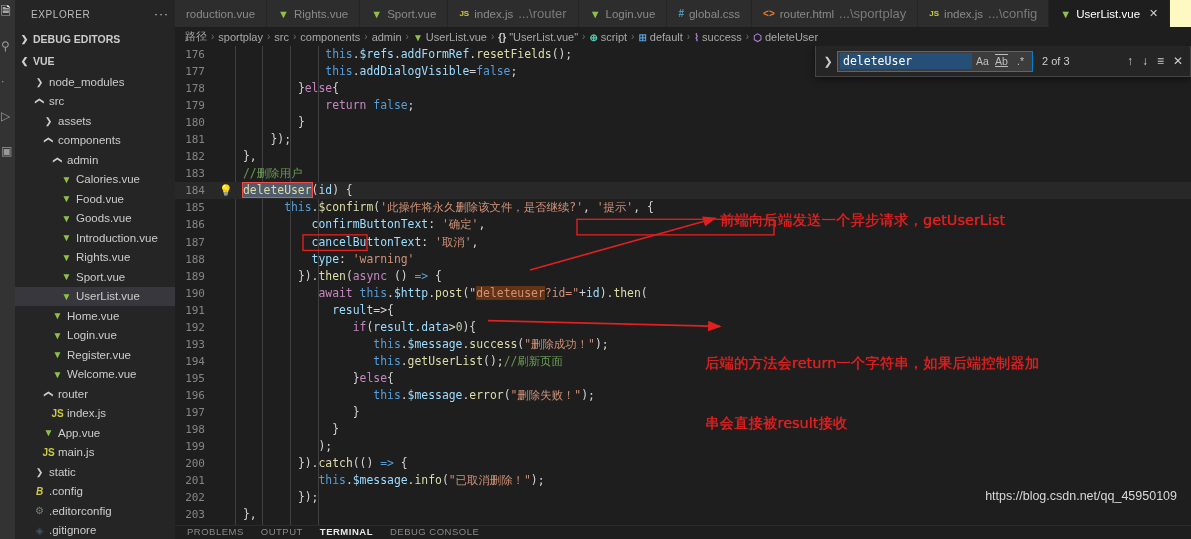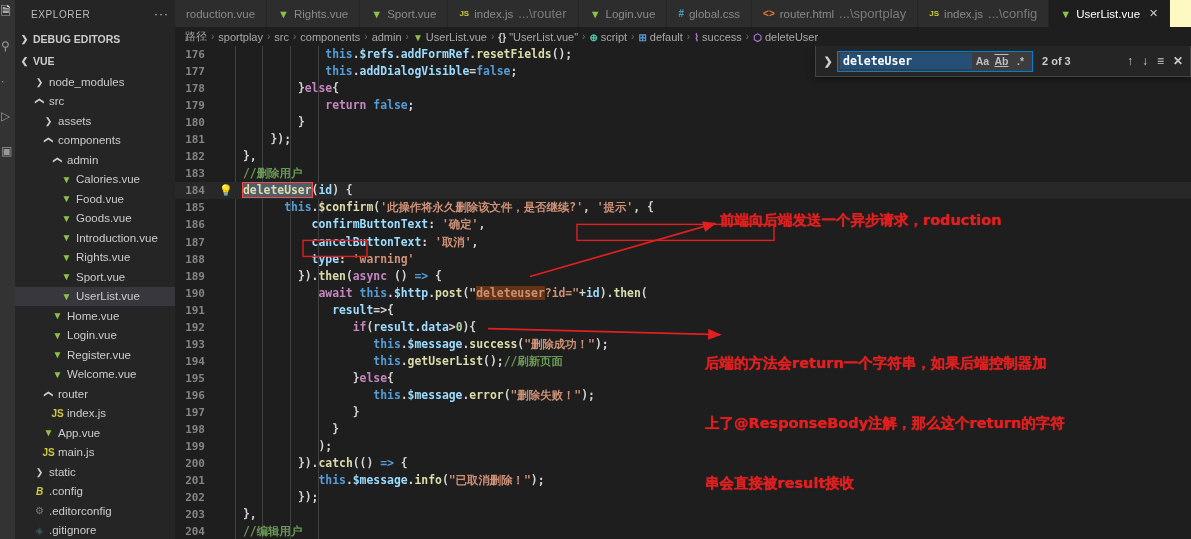--- a/index.html
+++ b/index.html
@@ -75,21 +75,21 @@
   .breadcrumb{
     height:19px; flex:0 0 19px; display:flex; align-items:center;
     font-size:11px; color:#a9a9a9; padding-left:10px; gap:4px;
     background:#1e1e1e; white-space:nowrap; overflow:hidden;
   }
   .bc-sep{ color:#6f6f6f; font-size:10px; }
   .bc-it{ display:flex; align-items:flex-end; gap:3px; }
   .bc-ico{ font-size:10px; font-weight:bold; }
 
   
-  .codewrap{ flex:1 1 auto; position:relative; overflow:hidden; background:#1e1e1e;font-weight:bold; }
+  .codewrap{ flex:1 1 auto; position:relative; overflow:hidden; background:#1e1e1e; }
   .code{
     position:absolute; inset:0;
     font-family:"DejaVu Sans Mono","Liberation Mono",monospace;
     font-size:11.4px; line-height:17.05px; white-space:pre;
   }
   .cl{ display:flex; height:17.05px; align-items:center; }
   .cl.hl{ background:#282828; }
   .ln{
     width:42px; flex:0 0 42px; text-align:right; padding-right:12px;
     color:#858585; font-size:11px; user-select:none;
@@ -419,41 +419,47 @@
           <marker id="ah" markerWidth="9" markerHeight="9" refX="7" refY="3.2" orient="auto">
             <path d="M0,0 L8,3.2 L0,6.4 z" fill="#e02020"></path>
           </marker>
         </defs>
         <line x1="355" y1="230" x2="540" y2="177" stroke="#e02020" stroke-width="1.7" marker-end="url(#ah)"></line>
         <line x1="313" y1="282" x2="545" y2="288" stroke="#e02020" stroke-width="1.7" marker-end="url(#ah)"></line>
         <rect x="402" y="178" width="197" height="16" fill="none" stroke="#e02020" stroke-width="1.4"></rect>
         <rect x="128" y="194" width="64" height="16" fill="none" stroke="#e02020" stroke-width="1.4"></rect>
       </svg>
 
-      <div class="anno" id="anno1" style="left:545px; top:164px;">前端向后端发送一个异步请求，roduction</div>
+      <div class="anno" id="anno1" style="left:545px; top:164px;">前端向后端发送一个异步请求，getUserList</div>
 
       <div class="anno" id="anno2" style="left:530px; top:267px;">
         <div>后端的方法会return一个字符串，如果后端控制器加</div>
-        <div>上了@ResponseBody注解，那么这个return的字符</div>
         <div>串会直接被result接收</div>
       </div>
 
       <div class="findwidget">
         <span class="fw-toggle">❯</span>
         <div class="fw-input">
           <span class="fw-val">deleteUser</span>
           <span class="fw-opt">Aa</span>
           <span class="fw-opt" style="text-decoration:overline underline;">Ab</span>
           <span class="fw-opt">.*</span>
         </div>
         <span class="fw-count">2 of 3</span>
         <span class="fw-actions">
           <span>↑</span>
           <span>↓</span>
           <span>≡</span>
           <span>✕</span>
         </span>
       </div>
 
+      <div class="watermark">https://blog.csdn.net/qq_45950109</div>
     </div>
 
+    <div class="panel" id="panel">
+        <span class="pn-tab">PROBLEMS</span>
+        <span class="pn-tab">OUTPUT</span>
+        <span class="pn-tab active">TERMINAL</span>
+        <span class="pn-tab">DEBUG CONSOLE</span>
+      </div>
   </div>
 </div>
 
 </body></html>

